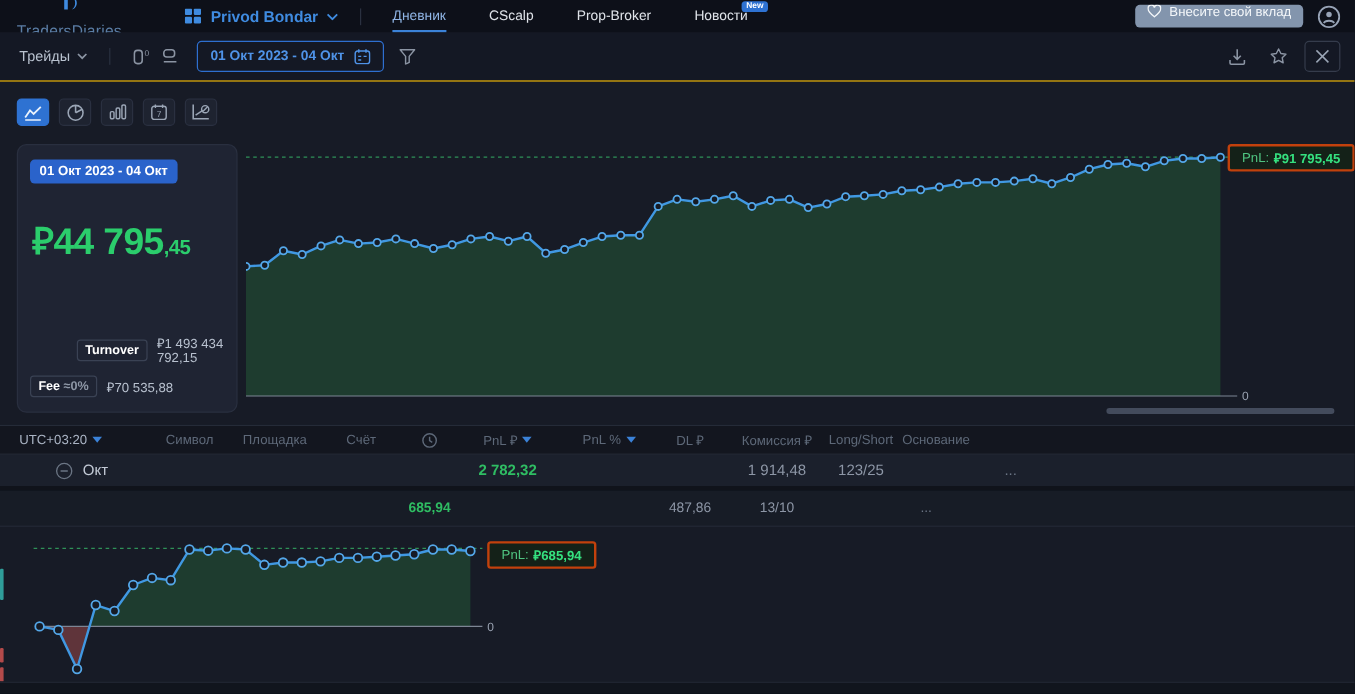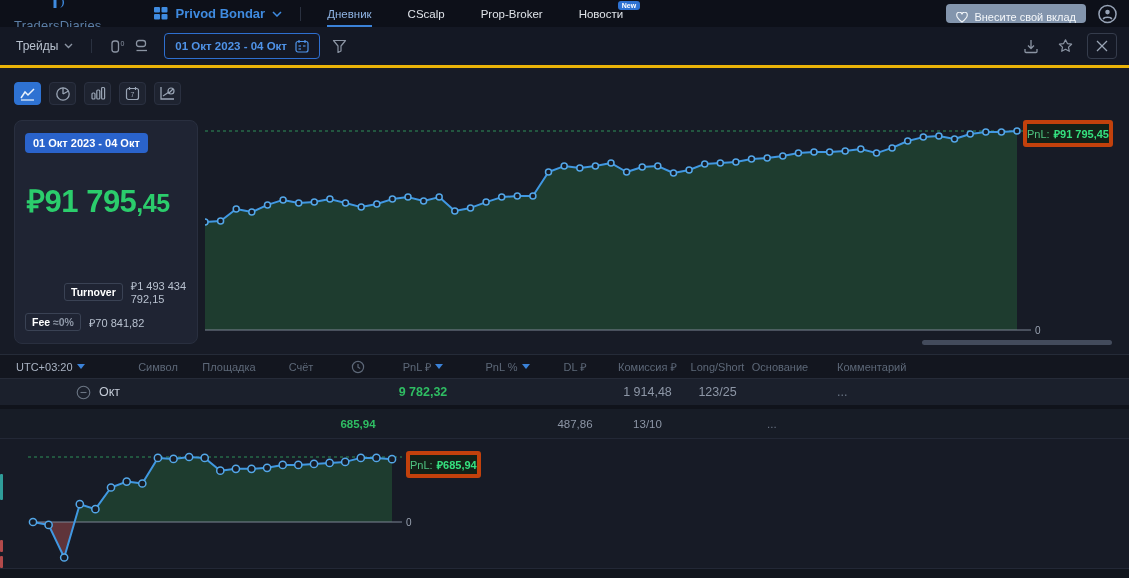--- a/index.html
+++ b/index.html
@@ -12,68 +12,68 @@
   .brand-name{color:#5b7ea6;font-size:13px;letter-spacing:.2px;}
   .workspace{display:flex;align-items:center;gap:7px;margin-left:52px;cursor:pointer;}
   .workspace-name{color:#3f8be0;font-size:13px;font-weight:700;}
   .vdiv{width:1px;height:14px;background:#2a3140;margin:0 14px 0 18px;}
   .tabs{display:flex;align-items:center;gap:24px;height:100%;}
   .tab{position:relative;font-size:11.5px;color:#dfe3e9;height:100%;display:flex;align-items:center;cursor:pointer;margin-left:12px;}
   .tab.active{color:#8fb4e4;}
   .tab.active:after{content:"";position:absolute;left:0;right:0;bottom:0;height:2px;background:#3b82d8;}
   .badge-new{position:absolute;top:1px;right:-17px;background:#2e72d2;color:#fff;font-size:7px;font-weight:700;padding:1px 4px;border-radius:3px;line-height:1;}
   .top-right{margin-left:auto;display:flex;align-items:center;gap:12px;margin-right:12px;}
-  .contribute{display:flex;align-items:flex-end;gap:6px;background:#8395ad;color:#f4f7fa;font-size:11px;border:none;border-radius:4px;height:19px;padding:0 10px;cursor:pointer;}
+  .contribute{display:flex;align-items:flex-start;gap:6px;background:#8395ad;color:#f4f7fa;font-size:11px;border:none;border-radius:4px;height:19px;padding:0 10px;cursor:pointer;}
   .avatar{width:19px;height:19px;border-radius:50%;display:flex;align-items:center;justify-content:center;cursor:pointer;}
 
   
-  .toolbar{position:absolute;left:0;top:27px;width:100%;height:41px;background:#141824;border-bottom:3px solid #eab308;display:flex;align-items:center;}
+  .toolbar{position:absolute;left:0;top:27px;width:100%;height:41px;background:#141824;border-bottom:1px solid #eab308;display:flex;align-items:center;}
   .trades-select{display:flex;align-items:center;gap:6px;margin-left:16px;color:#b9c2cf;font-size:12px;cursor:pointer;}
   .tool-icon{display:flex;align-items:center;justify-content:center;width:24px;height:24px;cursor:pointer;color:#8b94a3;}
   .date-range{display:flex;align-items:center;gap:8px;height:26px;border:1px solid #2e6fd0;border-radius:4px;background:transparent;color:#4f93e8;font-size:11.5px;font-weight:600;padding:0 10px;margin-left:10px;cursor:pointer;}
   .toolbar-right{margin-left:auto;display:flex;align-items:center;gap:10px;margin-right:12px;}
   .close-btn{width:30px;height:26px;border:1px solid #353c4c;border-radius:4px;background:transparent;display:flex;align-items:center;justify-content:center;cursor:pointer;color:#9aa5b5;}
 
   
   .chart-tabs{position:absolute;left:14px;top:82px;display:flex;gap:8px;}
   .ctab{width:27px;height:23px;border-radius:4px;background:#1e2330;border:1px solid #2a3040;display:flex;align-items:center;justify-content:center;color:#9aa5b5;cursor:pointer;}
   .ctab.active{background:#2e72d2;border-color:#2e72d2;color:#eaf2fc;}
 
   
   .card{position:absolute;left:14px;top:120px;width:184px;height:224px;background:#1f2433;border:1px solid #292f3f;border-radius:8px;}
   .card-chip{position:absolute;left:10px;top:12px;background:#2a63cb;color:#fff;font-size:11px;font-weight:700;padding:4px 8px;border-radius:4px;}
   .card-amount{position:absolute;left:12px;top:58px;color:#2bcd6c;font-weight:800;font-size:31px;letter-spacing:-.5px;}
-  .card-amount .frac{font-size:25px;text-align:right;}
+  .card-amount .frac{font-size:17px;text-align:right;}
   .card-kv{position:absolute;left:10px;display:flex;align-items:center;gap:8px;font-size:11px;}
   .kv-chip{border:1px solid #3a4254;border-radius:3px;padding:2px 6px;color:#fff;font-weight:700;font-size:10.5px;white-space:nowrap;}
   .kv-chip .dim{color:#8e97a6;font-weight:600;}
   .kv-val{color:#b8c1cf;}
 
   
   .main-chart{position:absolute;left:205px;top:115px;}
-  .pnl-label{position:absolute;display:flex;gap:4px;align-items:center;border:4px solid #c2410c;border-radius:3px;background:#142118;padding:2px 0;font-size:11px;white-space:nowrap;}
+  .pnl-label{position:absolute;display:flex;gap:4px;align-items:center;border:2px solid #c2410c;border-radius:3px;background:#142118;padding:2px 10px;font-size:11px;white-space:nowrap;}
   .pnl-label .p{color:#4fc380;}
   .pnl-label .v{color:#35e07f;font-weight:700;}
   .main-pnl{left:1023px;top:120px;}
   .day-pnl{left:406px;top:451px;}
   .hscroll{position:absolute;left:922px;top:340px;width:190px;height:5px;border-radius:3px;background:#434b5c;cursor:pointer;}
 
   
   .tgrid{display:grid;grid-template-columns:120px 76px 66px 78px 36px 94px 75px 60px 85px 55px 70px 1fr;align-items:center;}
   .thead{position:absolute;left:0;top:354px;width:100%;height:25px;background:#13161f;border-top:1px solid #252b38;border-bottom:1px solid #262b38;font-size:11px;color:#5d6878;}
   .th{display:flex;align-items:center;justify-content:center;gap:4px;}
   .th.first{justify-content:flex-start;padding-left:16px;color:#aab4c4;}
   .th.last{justify-content:flex-start;padding-left:22px;}
   .caret{width:0;height:0;border-left:4px solid transparent;border-right:4px solid transparent;border-top:5px solid #3b82d8;display:inline-block;}
   .tbody{position:absolute;left:0;top:379px;width:100%;}
   .trow{height:30px;cursor:pointer;}
   .trow.level0{background:#1b202c;border-bottom:4px solid #10131b;font-size:12.5px;}
   .trow.level1{background:#171c26;border-bottom:1px solid #232836;font-size:11.5px;}
   .tc{display:flex;align-items:center;justify-content:center;color:#8d96a6;}
-  .tc.first{justify-content:flex-end;padding-left:16px;color:#c3cad6;gap:8px;}
+  .tc.first{justify-content:center;padding-left:16px;color:#c3cad6;gap:8px;}
   .trow.level1 .tc.first{padding-left:74px;color:#9aa3b2;}
   .tc.pnl{color:#2fbd63;font-weight:700;}
   .tc.last{justify-content:flex-start;padding-left:22px;color:#6b7585;}
 
   .day-chart{position:absolute;left:0;top:443px;}
   .footer-strip{position:absolute;left:0;top:568px;width:100%;height:10px;background:#11151d;border-top:1px solid #232836;}
   .edge{position:absolute;left:0;width:3px;border-radius:1px;}
   svg{display:block;}
 </style>
 </head>
@@ -233,29 +233,29 @@
         <line x1="4" y1="10" x2="10" y2="6" stroke="currentColor" stroke-width="1.2"></line>
         <circle cx="12" cy="5" r="3" fill="none" stroke="currentColor" stroke-width="1.2"></circle>
         <line x1="10" y1="7" x2="14" y2="3" stroke="currentColor" stroke-width="1.2"></line>
       </svg>
     </div>
   </div>
 
   <div class="card">
     <span class="card-chip">01 Окт 2023 - 04 Окт</span>
     <div class="card-amount">
-      <span>₽91 795</span><span class="frac">,45</span>
+      <span>₽44 795</span><span class="frac">,45</span>
     </div>
     <div class="card-kv" style="bottom:38px;padding-left:39px;">
       <span class="kv-chip">Turnover</span>
       <span class="kv-val">₽1 493 434 792,15</span>
     </div>
     <div class="card-kv" style="bottom:12px;">
       <span class="kv-chip"><span>Fee</span> <span class="dim">≈0%</span></span>
-      <span class="kv-val">₽70 841,82</span>
+      <span class="kv-val">₽70 535,88</span>
     </div>
   </div>
 
   <svg id="main-chart" class="main-chart" width="840" height="226" viewBox="0 0 840 226">
       <defs>
         <clipPath id="main-chart-pos">
           <rect x="0" y="0" width="840" height="215"></rect>
         </clipPath>
         <clipPath id="main-chart-neg">
           <rect x="0" y="215" width="840" height="11"></rect>
@@ -346,36 +346,35 @@
         <span class="caret"></span>
       </div>
     <div class="th">
         <span>PnL %</span>
         <span class="caret"></span>
       </div>
     <div class="th">DL ₽</div>
     <div class="th">Комиссия ₽</div>
     <div class="th">Long/Short</div>
     <div class="th">Основание</div>
-    <div class="th last">Комментарий</div>
   </div>
   <div class="tbody">
       <div class="trow tgrid level0">
         <div class="tc first">
           <svg width="15" height="15" viewBox="0 0 15 15">
             <circle cx="7.5" cy="7.5" r="6.3" fill="none" stroke="#6b7584" stroke-width="1.1"></circle>
             <line x1="4.5" y1="7.5" x2="10.5" y2="7.5" stroke="#6b7584" stroke-width="1.1"></line>
           </svg>
           <span>Окт</span>
         </div>
         <div class="tc"></div>
         <div class="tc"></div>
         <div class="tc"></div>
         <div class="tc"></div>
-        <div class="tc pnl">9 782,32</div>
+        <div class="tc pnl">2 782,32</div>
         <div class="tc"></div>
         <div class="tc"></div>
         <div class="tc">1 914,48</div>
         <div class="tc">123/25</div>
         <div class="tc"></div>
         <div class="tc last">...</div>
       </div>
       <div class="trow tgrid level1">
         <div class="tc"></div>
         <div class="tc"></div>

